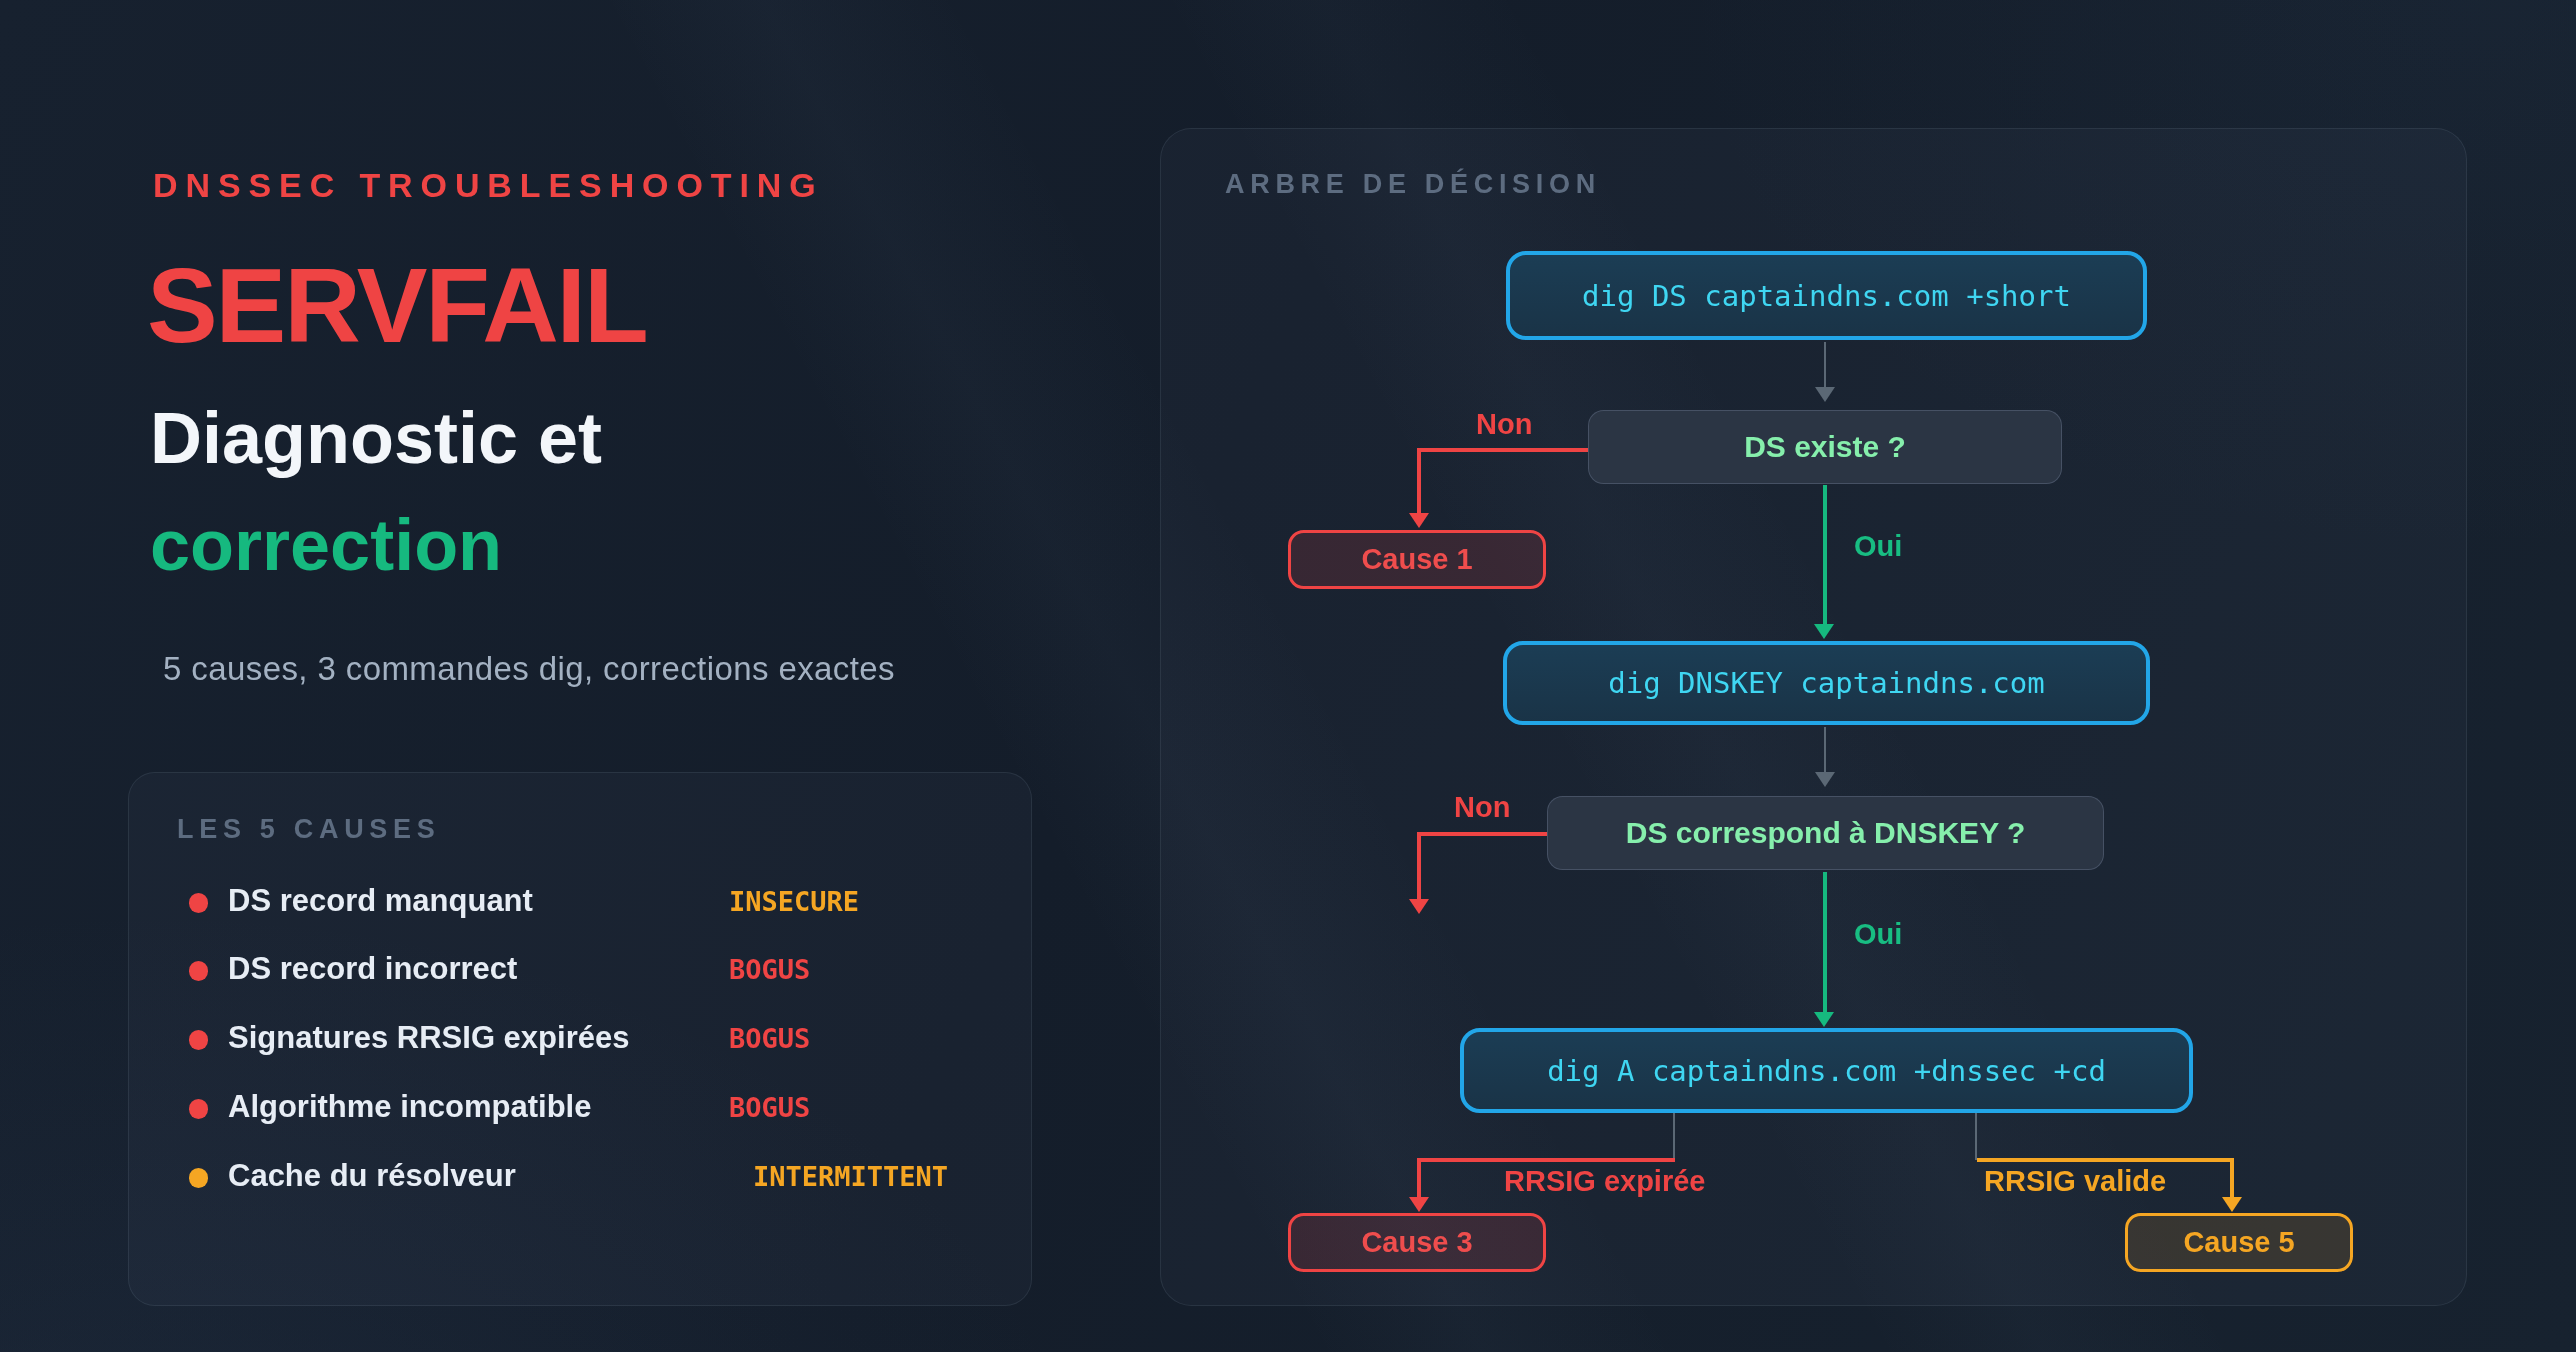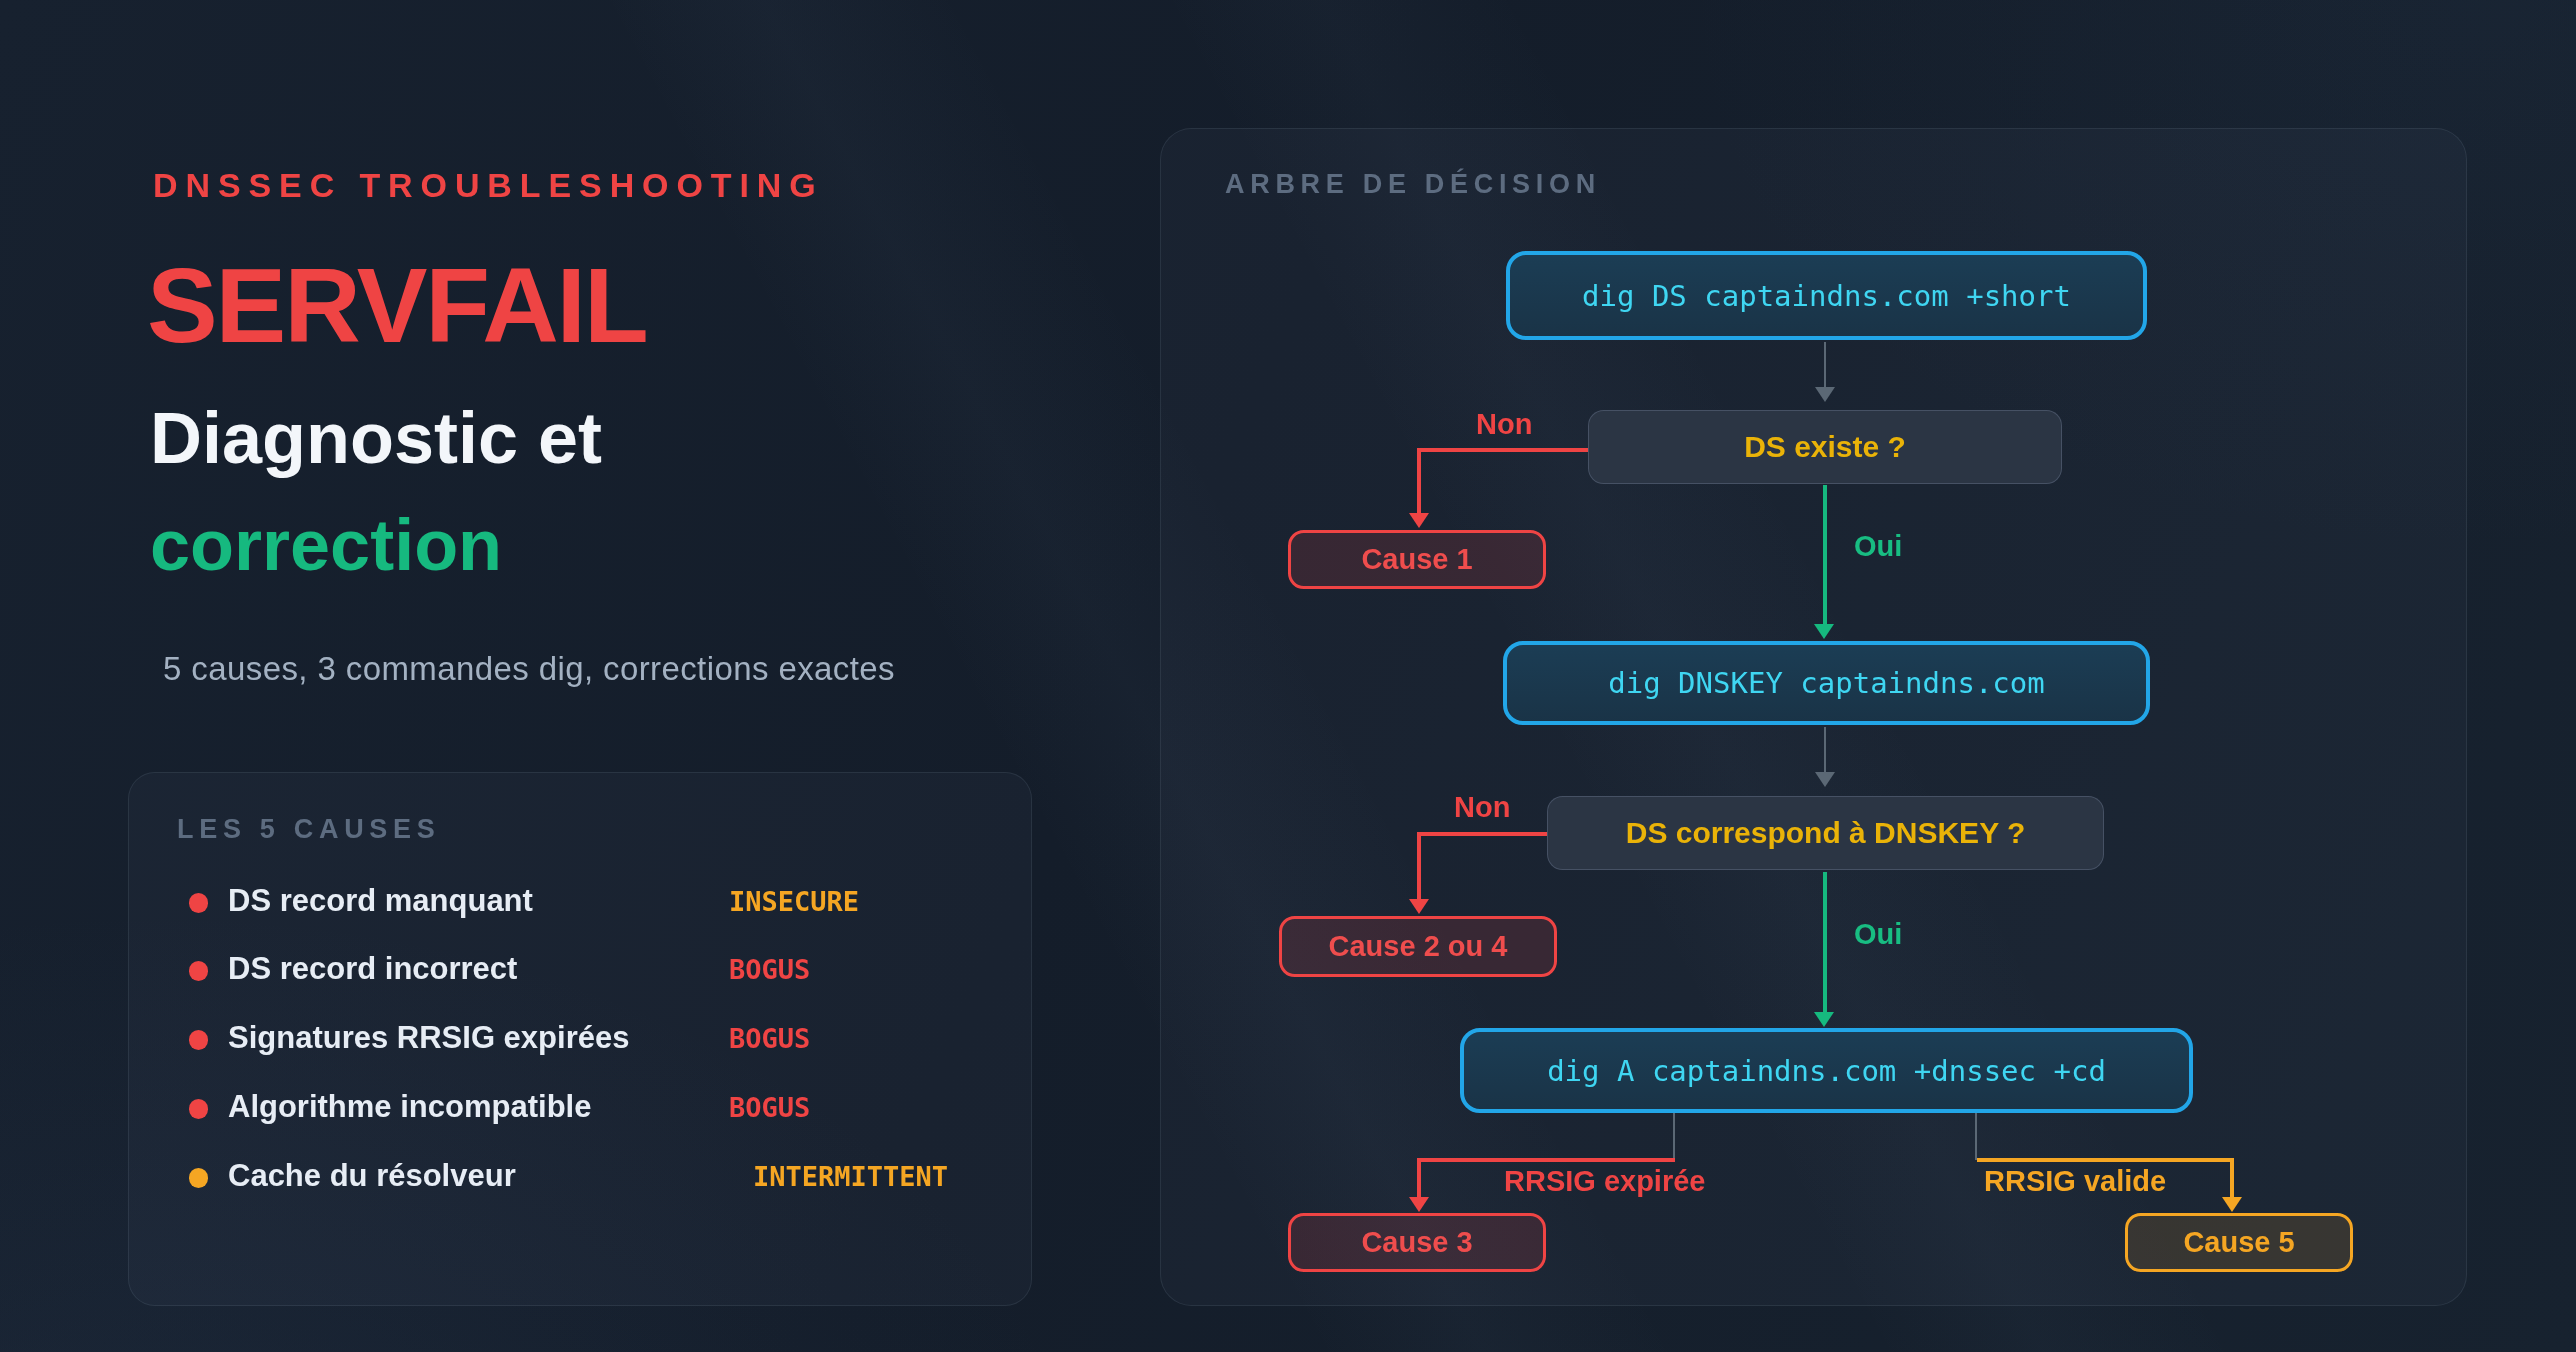--- a/index.html
+++ b/index.html
@@ -35,21 +35,21 @@
   .cause-label{left:99px;top:1.4px;font-size:31px;font-weight:600;color:#e7edf5;}
   .cause-status{left:600px;top:4.3px;font-family:"DejaVu Sans Mono", monospace;font-size:27px;font-weight:700;}
   
   .node{display:flex;align-items:center;justify-content:center;box-sizing:border-box;text-align:center;}
   .cmd-node{
     background:linear-gradient(180deg, rgba(44,160,222,0.16), rgba(44,160,222,0.08)), #182a3a;
     border:4.3px solid #22a6e8;border-radius:20px;
     font-family:"DejaVu Sans Mono", monospace;font-size:29px;color:#3fd6f2;
   }
   .q-node{background:#2b3544;border:1.4px solid rgba(120,136,160,0.35);border-radius:15.7px;
-    color:#eab308;font-size:30px;font-weight:600;}
+    color:#86efac;font-size:30px;font-weight:600;}
   .cause-node{border-radius:15.7px;font-size:29px;font-weight:700;}
   .cause-node.red{border:3.6px solid #ef4444;background:rgba(239,68,68,0.14);color:#ef4d4d;}
   .cause-node.amber{border:3.6px solid #f5a623;background:rgba(245,166,35,0.13);color:#f5a623;}
   
   .vline,.hline{position:absolute;}
   .gray-l{background:#5b6875;}
   .red-l{background:#ef4444;}
   .green-l{background:#16b97f;}
   .amber-l{background:#f5a623;}
   .head{position:absolute;width:0;height:0;border-left:10px solid transparent;border-right:10px solid transparent;}
@@ -144,21 +144,20 @@
     <div class="abs node cmd-node" style="left:345px;top:122px;width:641px;height:89px;">dig DS captaindns.com +short</div>
 
     <div class="abs node q-node" style="left:427px;top:281px;width:474px;height:74px;">DS existe ?</div>
 
     <div class="abs node cause-node red" style="left:127px;top:401px;width:258px;height:59px;">Cause 1</div>
 
     <div class="abs node cmd-node" style="left:342px;top:512px;width:647px;height:84px;">dig DNSKEY captaindns.com</div>
 
     <div class="abs node q-node" style="left:386px;top:667px;width:557px;height:74px;">DS correspond à DNSKEY ?</div>
 
-    <div class="abs node cause-node red" style="left:118px;top:787px;width:278px;height:61px;">Cause 2 ou 4</div>
 
     <div class="abs node cmd-node" style="left:299px;top:899px;width:733px;height:85px;">dig A captaindns.com +dnssec +cd</div>
 
     <div class="abs node cause-node red" style="left:127px;top:1084px;width:258px;height:59px;">Cause 3</div>
 
     <div class="abs node cause-node amber" style="left:964px;top:1084px;width:228px;height:59px;">Cause 5</div>
   </div>
 
 </div>
 

